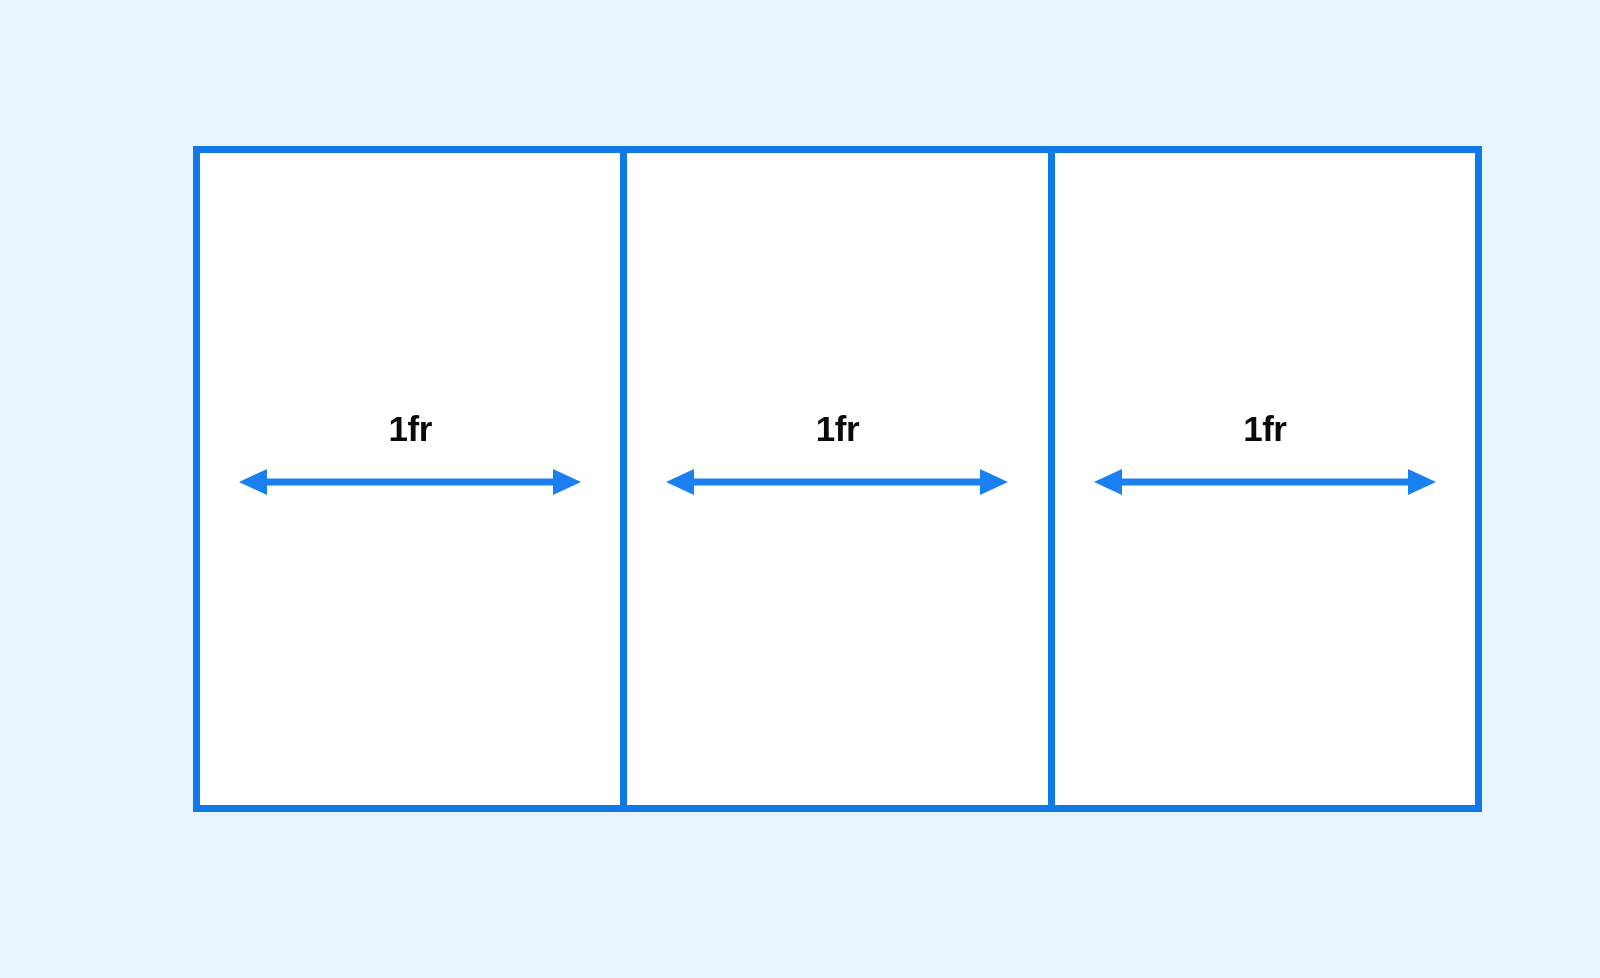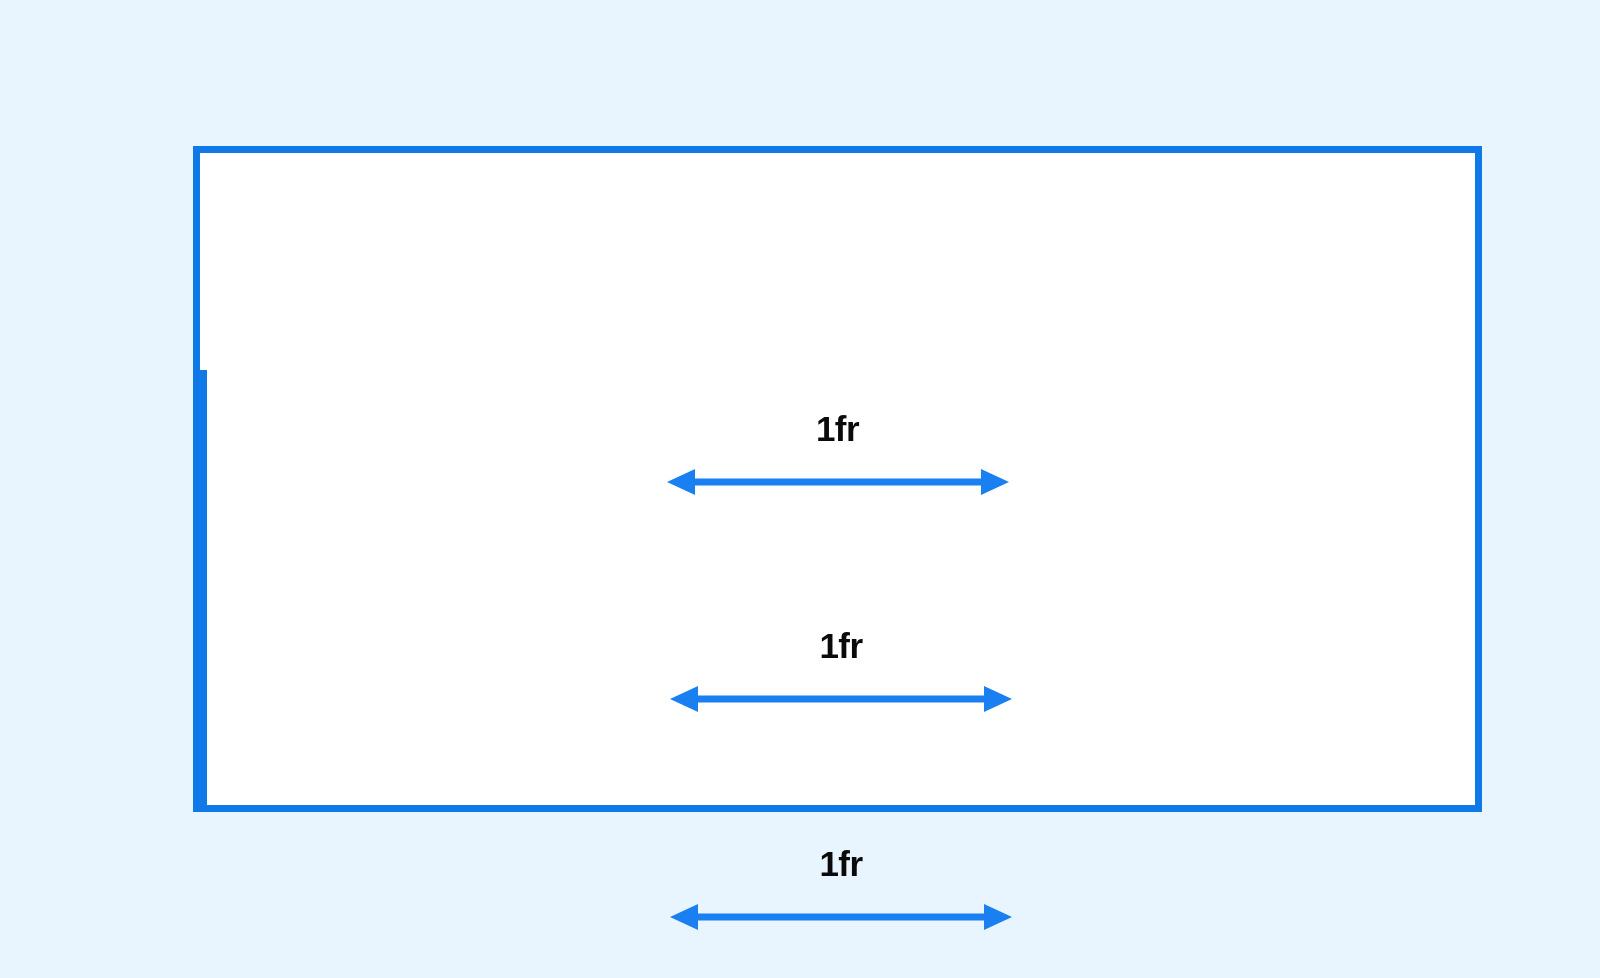--- a/index.html
+++ b/index.html
@@ -27,21 +27,21 @@
   #grid-container {
     position: absolute;
     left: 193px;
     top: 146px;
     width: 1289px;
     height: 666px;
     box-sizing: border-box;
     background: #ffffff;
     border: 7px solid #404040;
     display: flex;
-    flex-direction: column;
+    flex-direction: row;
   }
 
   
   .grid-column {
     flex: 1 1 0;
     position: relative;
     box-sizing: border-box;
     display: flex;
     flex-direction: column;
     align-items: center;

